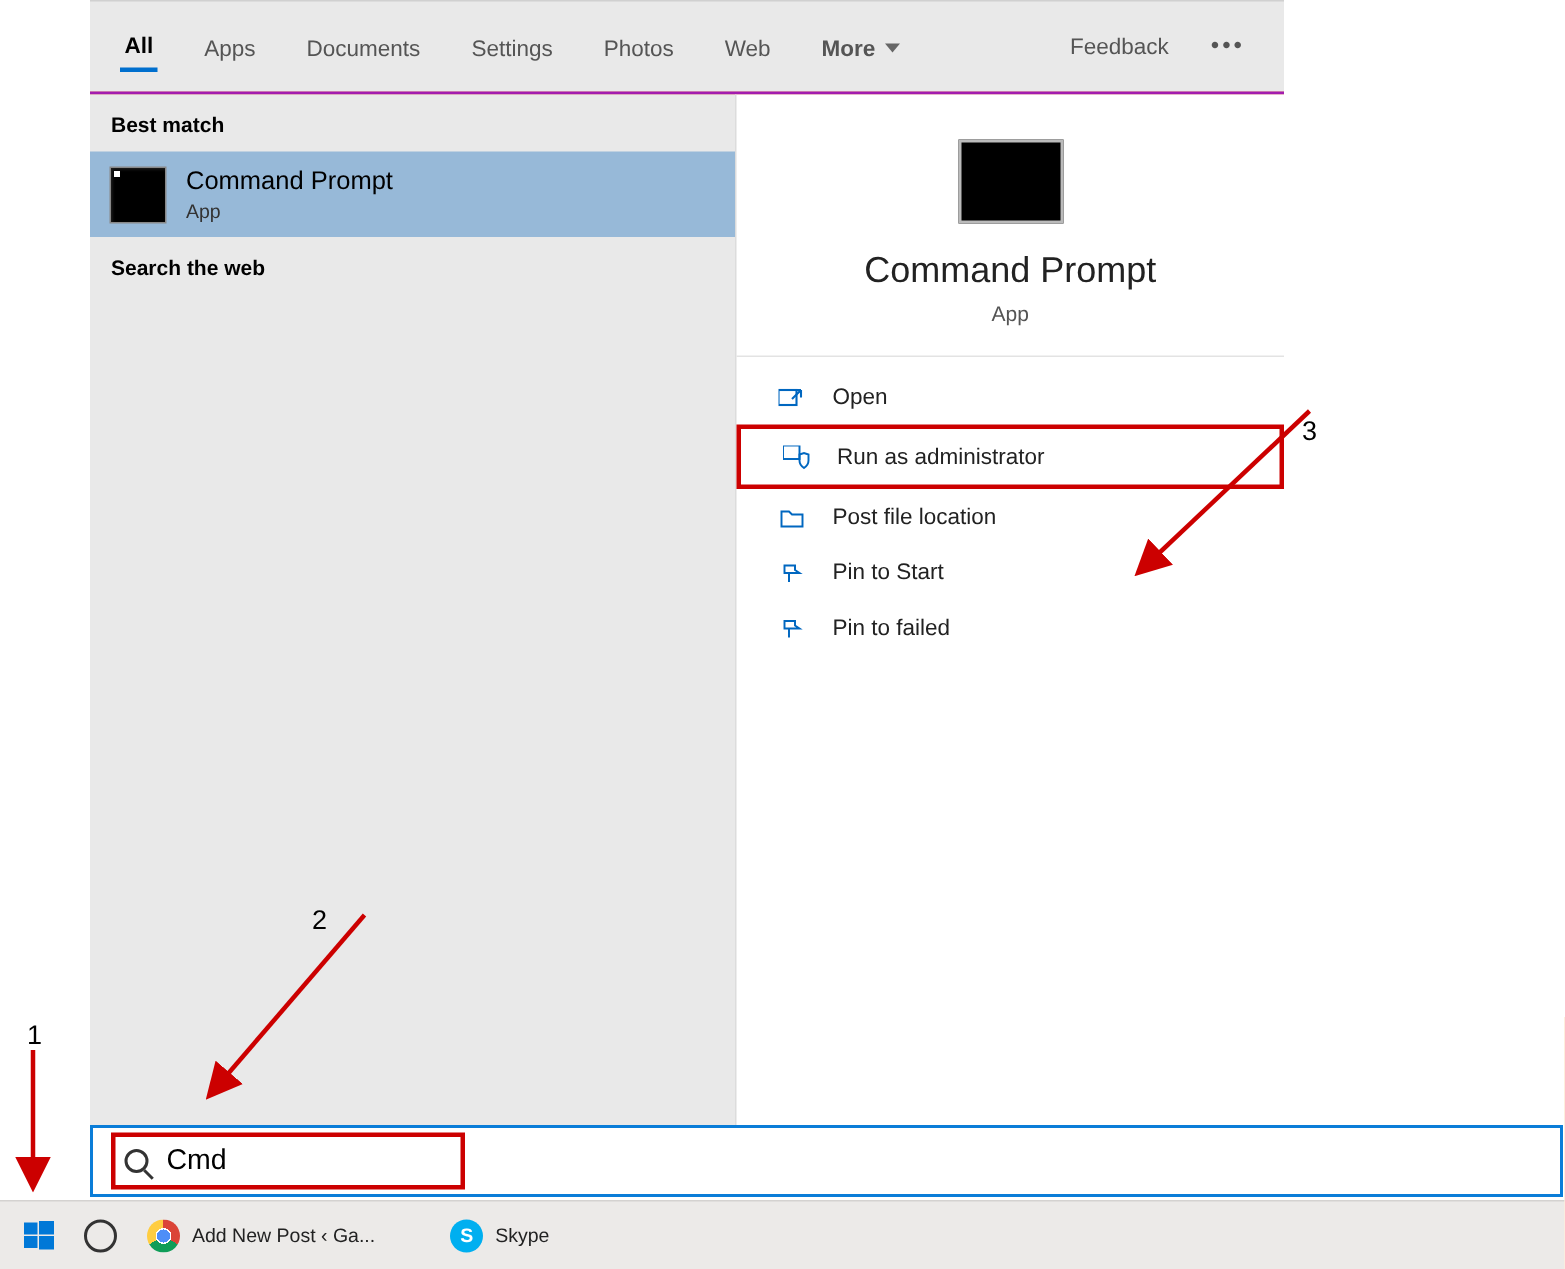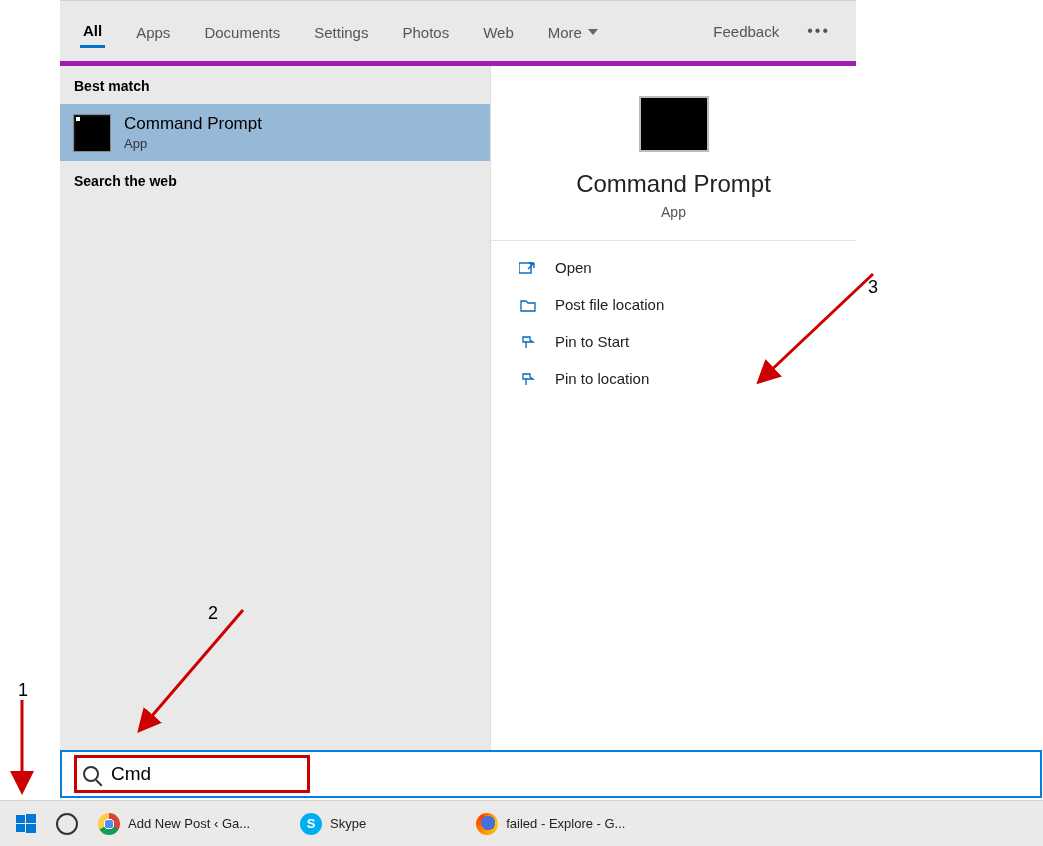--- a/index.html
+++ b/index.html
@@ -19,28 +19,28 @@
     height: 60px;
     width: 100%;
     display: flex;
     align-items: center;
     padding: 0 22px 0 20px;
     color: #555;
     font-size: 15px;
   }
   .filter-item { margin-right: 28px; padding: 8px 3px 6px 3px; cursor: default;}
   .filter-item.active { color:#000; font-weight:600; border-bottom:3px solid #006fce; }
-  .more { display:flex; align-items:center; gap:6px; }
+  .more { display:flex; align-items:center; gap:6px;font-weight:bold; }
   .chev-down { width:0;height:0;border-left:5px solid transparent;border-right:5px solid transparent;border-top:6px solid #666; display:inline-block;}
   .spacer { flex: 1; }
   .feedback { margin-right: 24px; color:#555; }
   .dots { letter-spacing:2px; color:#555; font-size:16px; padding:4px;}
 
   
-  .panel-body { display:flex; height: calc(100% - 60px); background:#fdba74; border-top:5px solid #a21caf;}
+  .panel-body { display:flex; height: calc(100% - 60px); background:#fdba74; border-top:2px solid #a21caf;}
 
   
   .left-col { width: 430px; background:#e9e9e9; }
   .section-title { font-weight:600; font-size:14px; padding:12px 14px 10px 14px; color:#000;}
   .match-item {
     display:flex; align-items:center;
     padding:10px 14px;
     background:#97b9d8;
   }
   .cmd-thumb-sm {
@@ -163,20 +163,29 @@
         <div class="action-row">
           <span class="aicon">
             <svg width="18" height="14" viewBox="0 0 18 14">
                 <rect x="0" y="2" width="12" height="10" fill="none" stroke="#0067c0" stroke-width="1.4"></rect>
                 <path d="M9 5 L15 -1 M15 -1 H10 M15 -1 V4" transform="translate(0,3)" stroke="#0067c0" stroke-width="1.4" fill="none"></path>
               </svg>
           </span>
           <span>Open</span>
         </div>
 
+        <div class="action-row highlight">
+          <span class="aicon">
+            <svg width="18" height="16" viewBox="0 0 18 16">
+                <rect x="0" y="0" width="11" height="9" fill="none" stroke="#0067c0" stroke-width="1.3"></rect>
+                <path d="M11 6 L14 5 L17 6 V10 C17 13 14 15 14 15 C14 15 11 13 11 10 Z" fill="none" stroke="#0067c0" stroke-width="1.3"></path>
+              </svg>
+          </span>
+          <span>Run as administrator</span>
+        </div>
 
         <div class="action-row">
           <span class="aicon">
             <svg width="16" height="14" viewBox="0 0 16 14">
                 <path d="M1 3 H6 L8 5 H15 V13 H1 Z" fill="none" stroke="#0067c0" stroke-width="1.3"></path>
               </svg>
           </span>
           <span>Post file location</span>
         </div>
 
@@ -188,21 +197,21 @@
           </span>
           <span>Pin to Start</span>
         </div>
 
         <div class="action-row">
           <span class="aicon">
             <svg width="16" height="14" viewBox="0 0 16 14">
                 <path d="M3 2 H10 V5 L13 7 H3 Z M6 7 V13" fill="none" stroke="#0067c0" stroke-width="1.3"></path>
               </svg>
           </span>
-          <span>Pin to location</span>
+          <span>Pin to failed</span>
         </div>
 
       </div>
     </div>
 
   </div>
 </div>
 
 <div class="search-row">
   <div class="search-row-inner">
@@ -228,24 +237,20 @@
     <span class="cortana-ring"></span>
   </div>
   <div class="tb-item">
     <span class="chrome-icon"></span>
     <span class="tb-text">Add New Post ‹ Ga...</span>
   </div>
   <div class="tb-item" style="margin-left:30px">
     <span class="skype-icon">S</span>
     <span class="tb-text">Skype</span>
   </div>
-  <div class="tb-item" style="margin-left:90px">
-    <span class="ff-icon"></span>
-    <span class="tb-text">failed - Explore - G...</span>
-  </div>
 </div>
 
 <div class="anno anno-num" style="left:18px; top:680px;">1</div>
 <div class="anno anno-num" style="left:208px; top:603px;">2</div>
 <div class="anno anno-num" style="left:868px; top:277px;">3</div>
 
 <svg class="arrow-svg" style="left:10px; top:695px;" width="30" height="100">
   <defs>
       <marker id="ah1" markerWidth="8" markerHeight="8" refX="4" refY="4" orient="auto">
         <path d="M0 0 L8 4 L0 8 Z" fill="#c00"></path>

